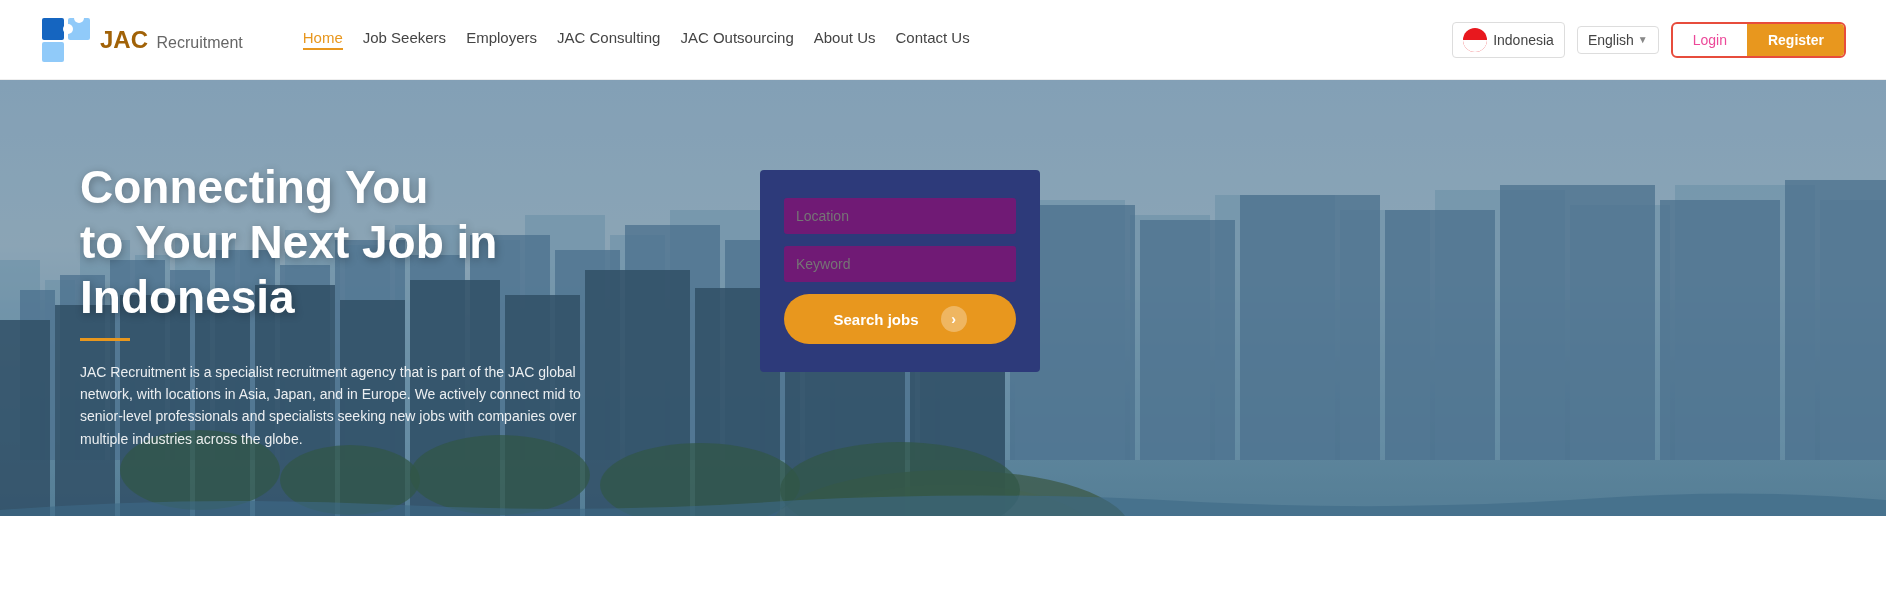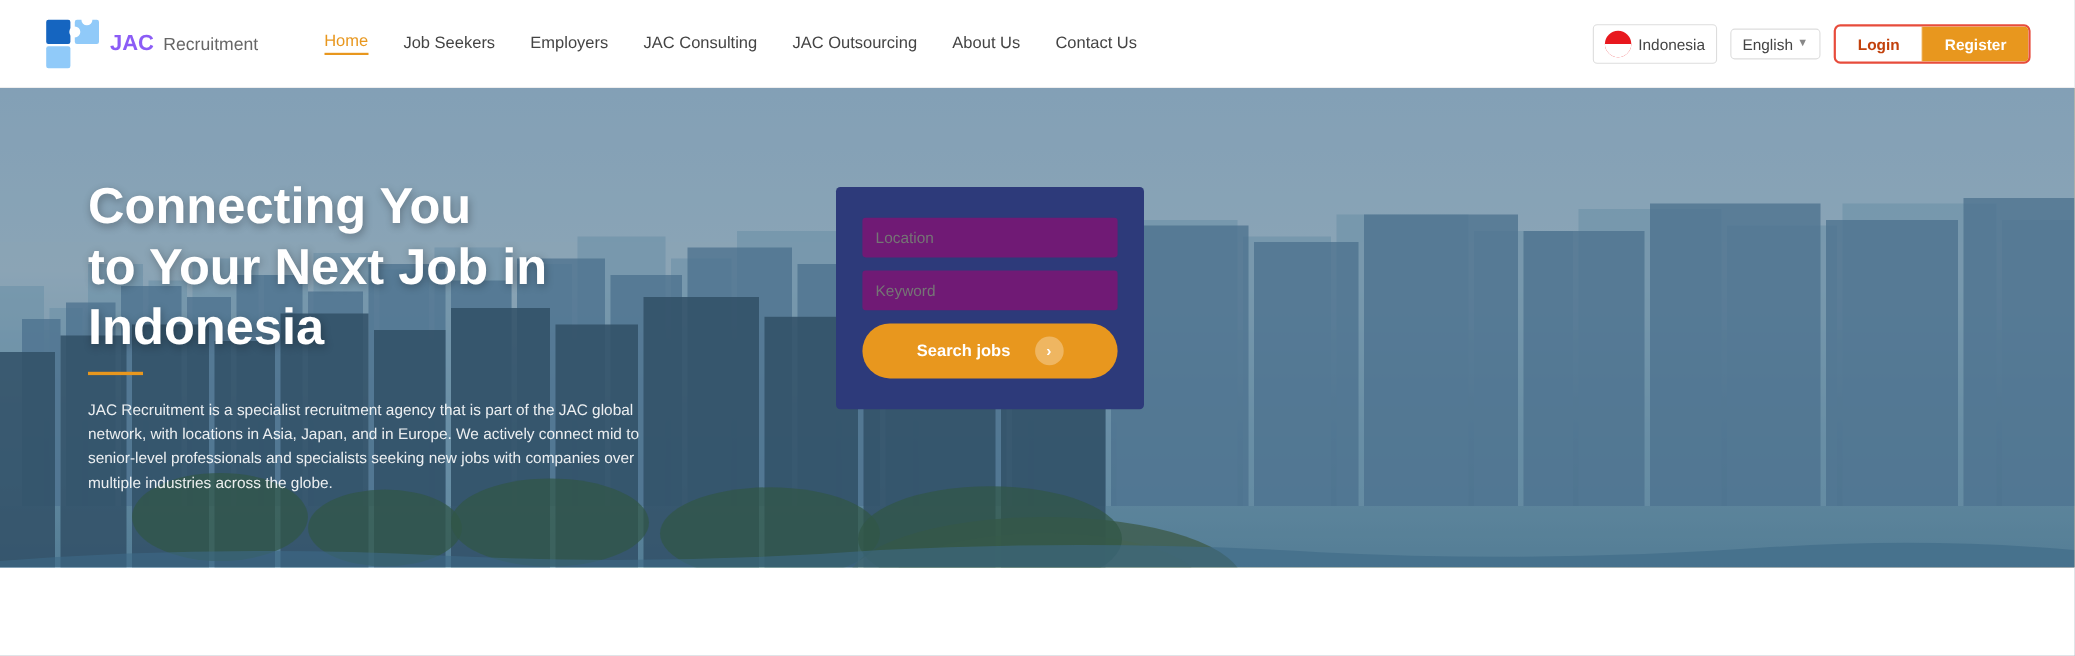--- a/index.html
+++ b/index.html
@@ -22,22 +22,21 @@
       margin-right: 60px;
       text-decoration: none;
     }
     .logo-icon {
       width: 52px;
       height: 48px;
       margin-right: 8px;
     }
     .nav-links {
       display: flex;
-      align-items: center;
-      gap: 32px;
+      gap: 20px;
       flex: 1;
     }
     .nav-link {
       font-size: 15px;
       color: #444;
       text-decoration: none;
       cursor: pointer;
     }
     .nav-link.active {
       color: #e8971e;
@@ -90,23 +89,23 @@
     }
     .chevron-down {
       font-size: 10px;
       color: #888;
     }
     .btn-login {
       padding: 8px 20px;
       border: 2px solid #e8971e;
       border-radius: 4px 0 0 4px;
       background: transparent;
-      color: #c2410c;
-      font-size: 14px;
-      font-weight: 700;
+      color: #ec4899;
+      font-size: 14px;
+      font-weight: 400;
       cursor: pointer;
     }
     .btn-register {
       padding: 8px 20px;
       border: 2px solid #e8971e;
       border-radius: 0 4px 4px 0;
       background: #e8971e;
       color: #fff;
       font-size: 14px;
       font-weight: 600;
@@ -290,21 +289,21 @@
     <svg class="logo-icon" viewBox="0 0 52 48" xmlns="http://www.w3.org/2000/svg">
 
       <rect x="2" y="2" width="22" height="22" rx="2" fill="#1565C0"></rect>
       <rect x="28" y="2" width="22" height="22" rx="2" fill="#90CAF9"></rect>
       <rect x="2" y="26" width="22" height="20" rx="2" fill="#90CAF9"></rect>
 
       <circle cx="39" cy="2" r="5" fill="#fff"></circle>
       <circle cx="28" cy="13" r="5" fill="#fff"></circle>
     </svg>
     <span>
-      <strong style="color:#8b5cf6; font-size:20px; font-weight:800;">JAC</strong>
+      <strong style="color:#a16207; font-size:24px; font-weight:800;">JAC</strong>
       <span style="color:#666; font-size:16px; margin-left:4px;">Recruitment</span>
     </span>
   </a>
 
   <div class="nav-links">
     <a class="nav-link active" href="#">Home</a>
     <a class="nav-link" href="#">Job Seekers</a>
     <a class="nav-link" href="#">Employers</a>
     <a class="nav-link" href="#">JAC Consulting</a>
     <a class="nav-link" href="#">JAC Outsourcing</a>

